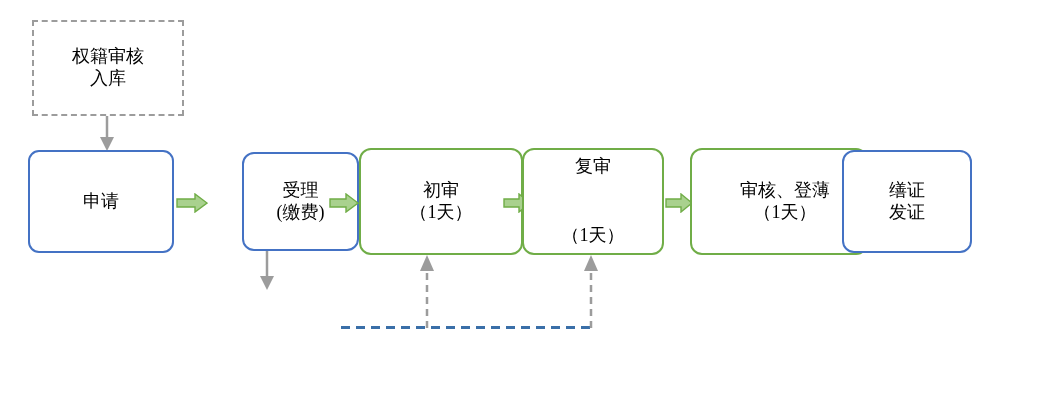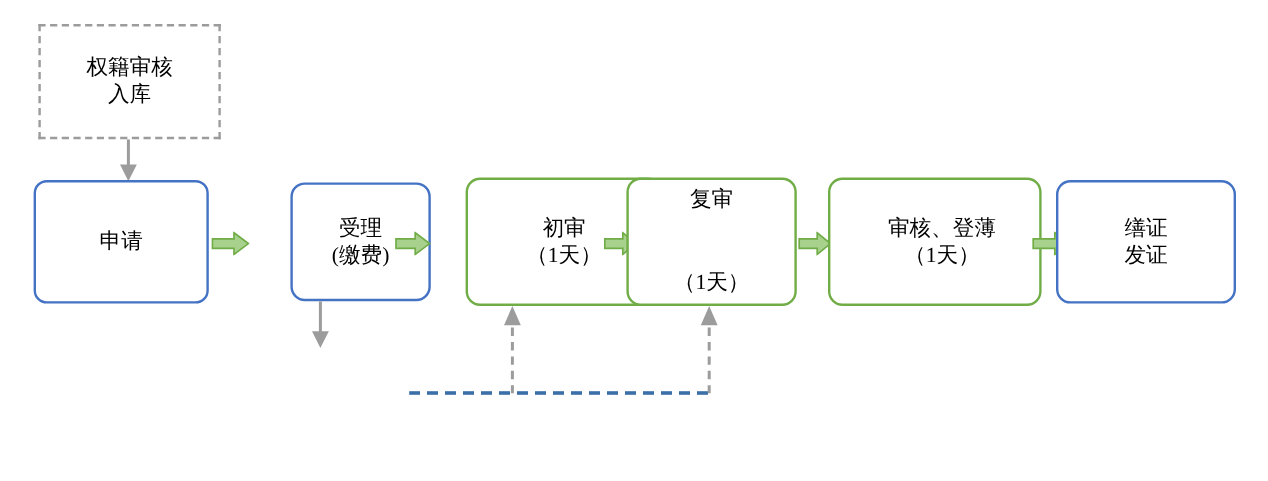--- a/index.html
+++ b/index.html
@@ -123,21 +123,21 @@
     <span class="line">受理</span>
     <span class="line">(缴费)</span>
   </div>
 
   <div class="garrow" style="left:329px; top:193px; width:30px; height:20px;">
     <svg viewBox="0 0 30 20" preserveAspectRatio="none">
       <polygon points="1,6 17,6 17,1 29,10 17,19 17,14 1,14" fill="#A9D18E" stroke="#70AD47" stroke-width="1.4" stroke-linejoin="miter"></polygon>
     </svg>
   </div>
 
-  <div class="node solid-green fs-19" style="left:359px; top:148px; width:164px; height:107px;margin-left:29px;">
+  <div class="node solid-green fs-19" style="left:359px; top:148px; width:164px; height:107px;">
     <span class="line">初审</span>
     <span class="line">（1天）</span>
   </div>
 
   <div class="garrow" style="left:503px; top:193px; width:28px; height:20px;">
     <svg viewBox="0 0 28 20" preserveAspectRatio="none">
       <polygon points="1,6 16,6 16,1 27,10 16,19 16,14 1,14" fill="#A9D18E" stroke="#70AD47" stroke-width="1.4" stroke-linejoin="miter"></polygon>
     </svg>
   </div>
 
@@ -156,21 +156,21 @@
     <span class="line">审核、登薄</span>
     <span class="line">（1天）</span>
   </div>
 
   <div class="garrow" style="left:860px; top:193px; width:32px; height:20px;">
     <svg viewBox="0 0 32 20" preserveAspectRatio="none">
       <polygon points="1,6 19,6 19,1 31,10 19,19 19,14 1,14" fill="#A9D18E" stroke="#70AD47" stroke-width="1.4" stroke-linejoin="miter"></polygon>
     </svg>
   </div>
 
-  <div class="node solid-blue fs-19" style="left:880px; top:150px; width:150px; height:103px;">
+  <div class="node solid-blue fs-19" style="left:842px; top:150px; width:130px; height:103px;">
     <span class="line">缮证</span>
     <span class="line">发证</span>
   </div>
 
   <div class="sarrow" style="left:256px; top:251px; width:22px; height:40px;">
     <svg viewBox="0 0 22 40" preserveAspectRatio="none">
       <line x1="11" y1="0" x2="11" y2="26" stroke="#9C9C9C" stroke-width="2.5"></line>
       <polygon points="4,25 18,25 11,39" fill="#9C9C9C"></polygon>
     </svg>
   </div>

